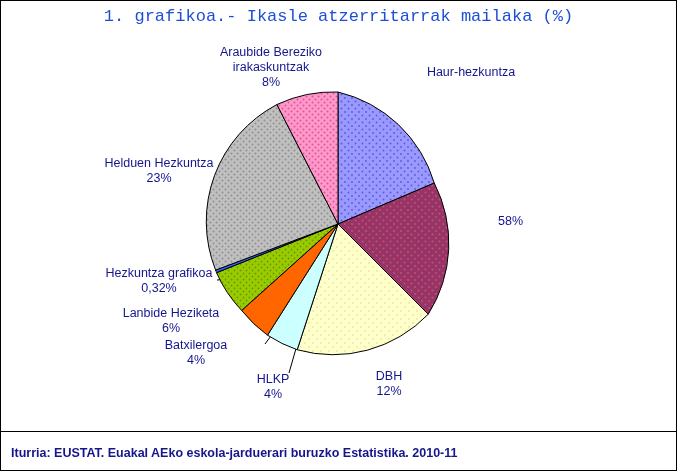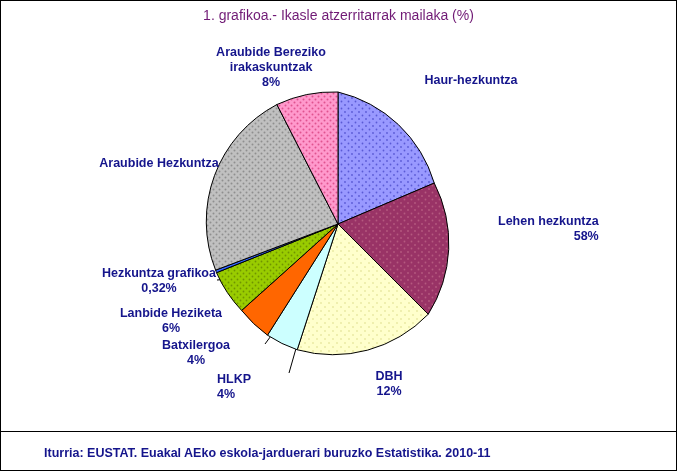--- a/index.html
+++ b/index.html
@@ -20,39 +20,39 @@
     box-sizing: border-box;
     border: 1px solid #000000;
     background: #ffffff;
   }
   #chart-title {
     position: absolute;
     top: 6px;
     left: 0;
     width: 100%;
     text-align: center;
-    font-size: 14px;
-    color: #701a75;
-    font-family: Liberation Sans, sans-serif;
+    font-size: 17px;
+    color: #1d4ed8;
+    font-family: Liberation Mono, monospace;
   }
   #pie-area {
     position: absolute;
     left: 202px;
     top: 88px;
     width: 270px;
     height: 270px;
   }
   #pie-svg {
     display: block;
   }
   .label {
     position: absolute;
     color: #15158c;
     font-size: 12.5px;
-    font-weight: bold;
+    font-weight: normal;
     line-height: 15px;
     white-space: nowrap;
   }
   .label .pct {
     display: block;
   }
   .lab-left { text-align: right; }
   .lab-center { text-align: center; }
   #leader-lines {
     position: absolute;
@@ -71,21 +71,20 @@
     background: #000000;
   }
   #source-note {
     position: absolute;
     left: 10px;
     bottom: 10px;
     font-size: 12.5px;
     font-weight: bold;
     color: #15158c;
     font-family: "Liberation Sans", sans-serif;
-    margin-left: 33px;
   }
 </style>
 </head>
 <body>
 
 <div id="page">
 
   <div id="chart-title">1. grafikoa.- Ikasle atzerritarrak mailaka (%)</div>
 
   <svg id="leader-lines">
@@ -149,54 +148,54 @@
       <path d="M135,135 L73.89,15.54 A132,132 0 0,1 135,3 Z" fill="url(#dots-pink)" stroke="#000000" stroke-width="1"></path>
     </svg>
   </div>
 
   <div class="label lab-left" style="left:195px; top:44px; text-align:center; width:150px;">
     <span>Araubide Bereziko</span><br>
     <span>irakaskuntzak</span>
     <span class="pct">8%</span>
   </div>
 
-  <div class="label lab-center" style="left:400px; top:64px; width:140px; text-align:center;margin-top:8px;">
+  <div class="label lab-center" style="left:400px; top:64px; width:140px; text-align:center;">
     <span>Haur-hezkuntza</span>
   </div>
 
   <div class="label lab-left" style="left:497px; top:213px;">
-    <span>Lehen hezkuntza</span>
     <span class="pct">58%</span>
   </div>
 
   <div class="label lab-center" style="left:348px; top:368px; width:80px; text-align:center;">
     <span>DBH</span>
     <span class="pct">12%</span>
   </div>
 
-  <div class="label lab-center" style="left:216px; top:371px; width:64px; text-align:left;">
+  <div class="label lab-center" style="left:240px; top:371px; width:64px; text-align:center;">
     <span>HLKP</span>
     <span class="pct">4%</span>
   </div>
 
   <div class="label lab-center" style="left:140px; top:337px; width:110px; text-align:center;">
     <span>Batxilergoa</span>
     <span class="pct">4%</span>
   </div>
 
   <div class="label lab-center" style="left:95px; top:305px; width:150px; text-align:center;">
     <span>Lanbide Heziketa</span>
     <span class="pct">6%</span>
   </div>
 
   <div class="label lab-center" style="left:78px; top:265px; width:160px; text-align:center;">
     <span>Hezkuntza grafikoa</span>
     <span class="pct">0,32%</span>
   </div>
 
   <div class="label lab-center" style="left:78px; top:155px; width:160px; text-align:center;">
-    <span>Araubide Hezkuntza</span>
+    <span>Helduen Hezkuntza</span>
+    <span class="pct">23%</span>
   </div>
 
   <div id="footer-rule"></div>
   <div id="source-note">Iturria: EUSTAT. Euakal AEko eskola-jarduerari buruzko Estatistika. 2010-11</div>
 
 </div>
 
 </body></html>

